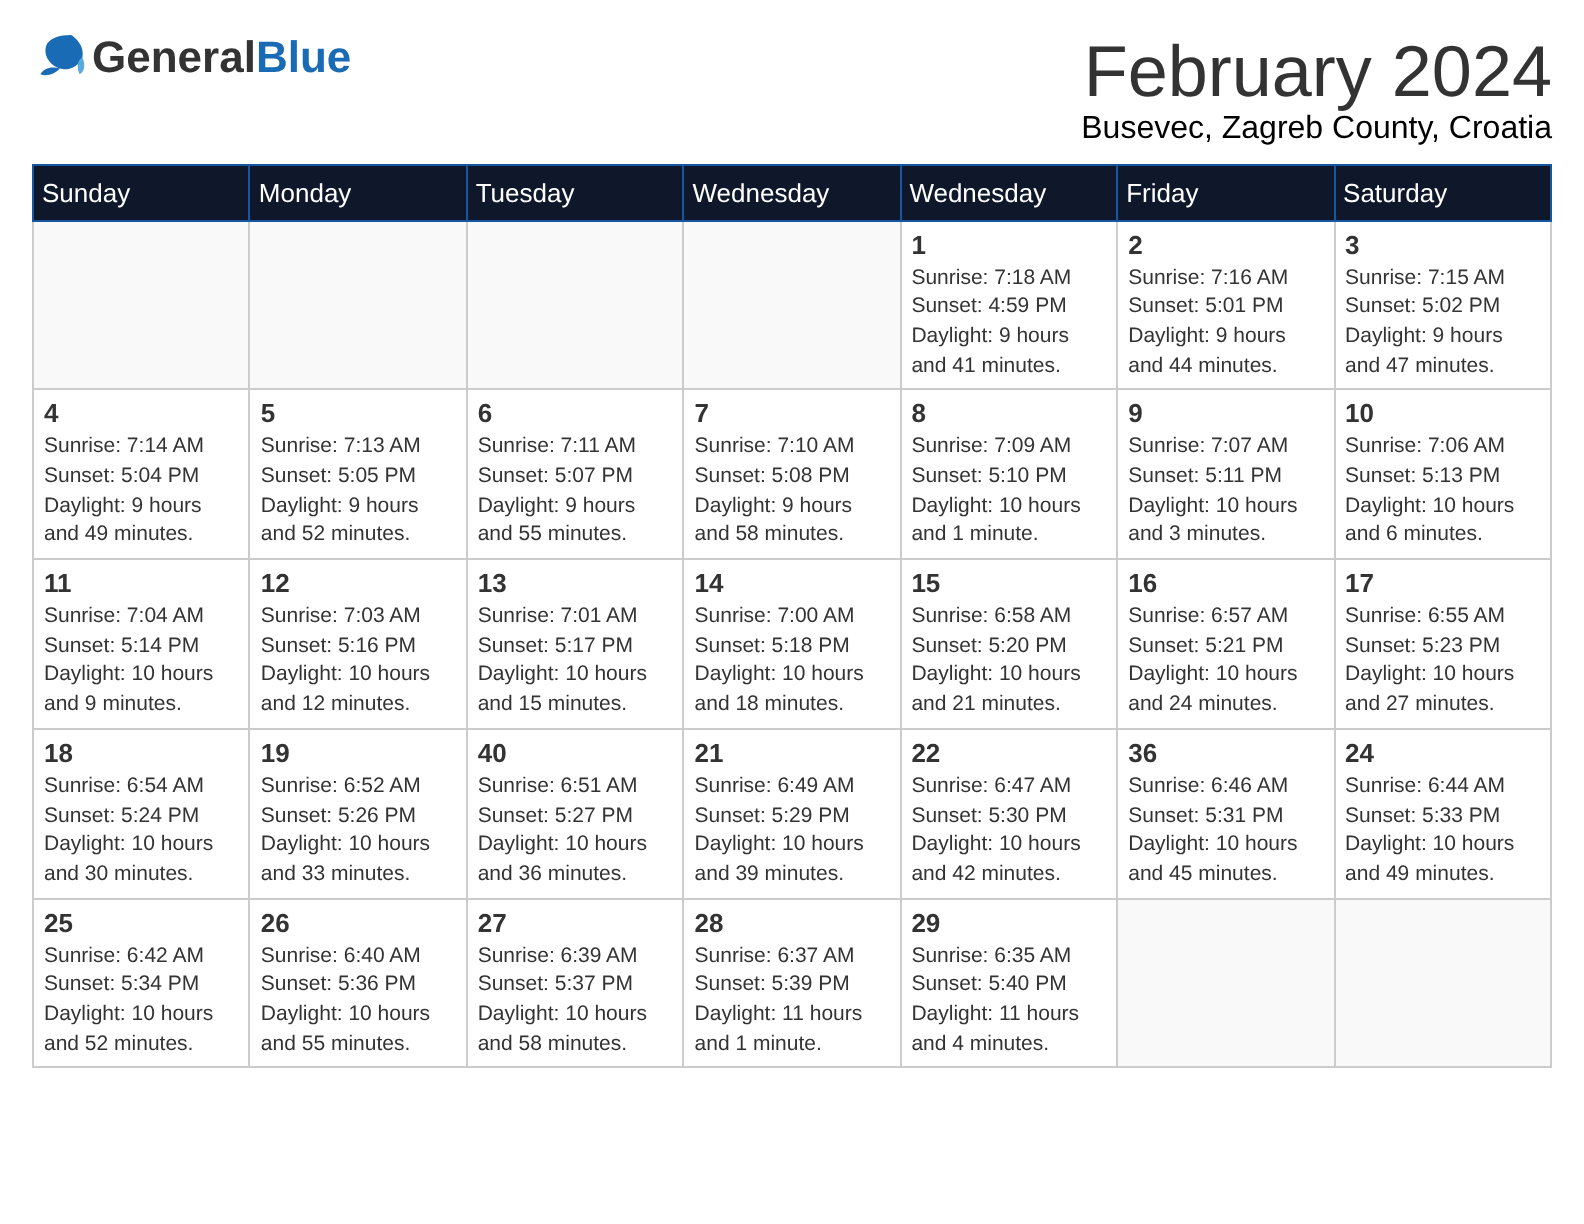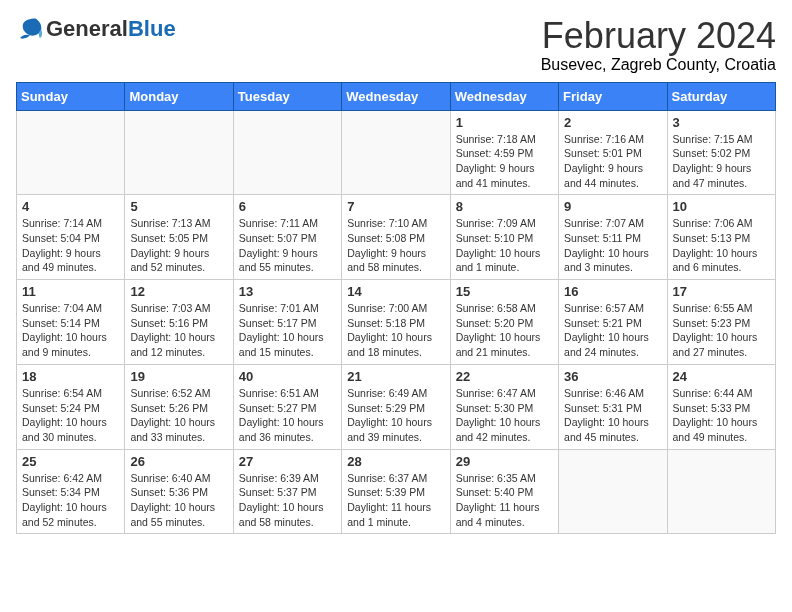--- a/index.html
+++ b/index.html
@@ -33,24 +33,24 @@
     .location {
       font-size: 16px;
       color: #000000;
     }
     .calendar {
       width: 100%;
       border-collapse: collapse;
       border: 1px solid #ccc;
     }
     .calendar th {
-      background: #3b82f6;
+      background: #0f172a;
       color: #fff;
       font-size: 13px;
-      font-weight: bold;
+      font-weight: normal;
       padding: 6px 4px;
       text-align: left;
       border: 1px solid #1557a0;
     }
     .calendar td {
       border: 1px solid #ccc;
       vertical-align: top;
       padding: 4px 5px;
       width: 108px;
       min-height: 80px;
@@ -66,21 +66,21 @@
       margin-bottom: 2px;
       display: block;
     }
     .day-info {
       font-size: 10.5px;
       color: #333;
       line-height: 1.4;
     }
     .logo-wrapper {
       display: flex;
-      align-items: center;
+      align-items: flex-start;
     }
     .logo-bird {
       width: 28px;
       height: 24px;
       margin-right: 2px;
     }
   </style>
 </head>
 <body>
 

